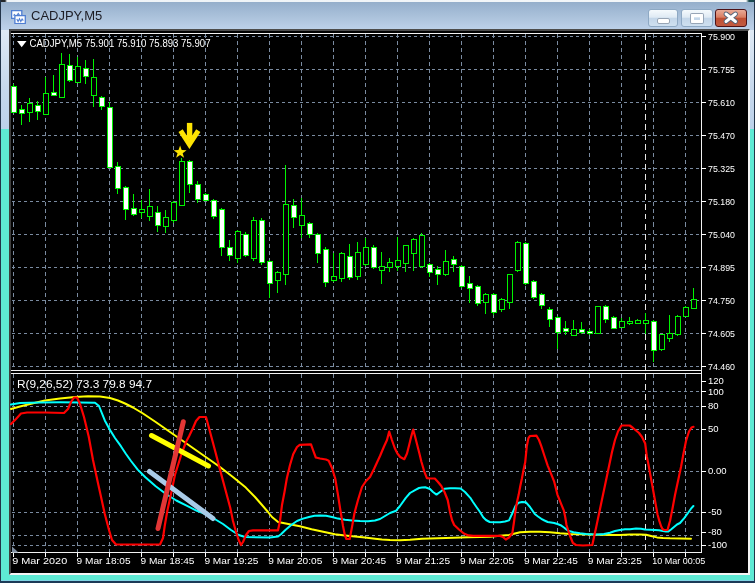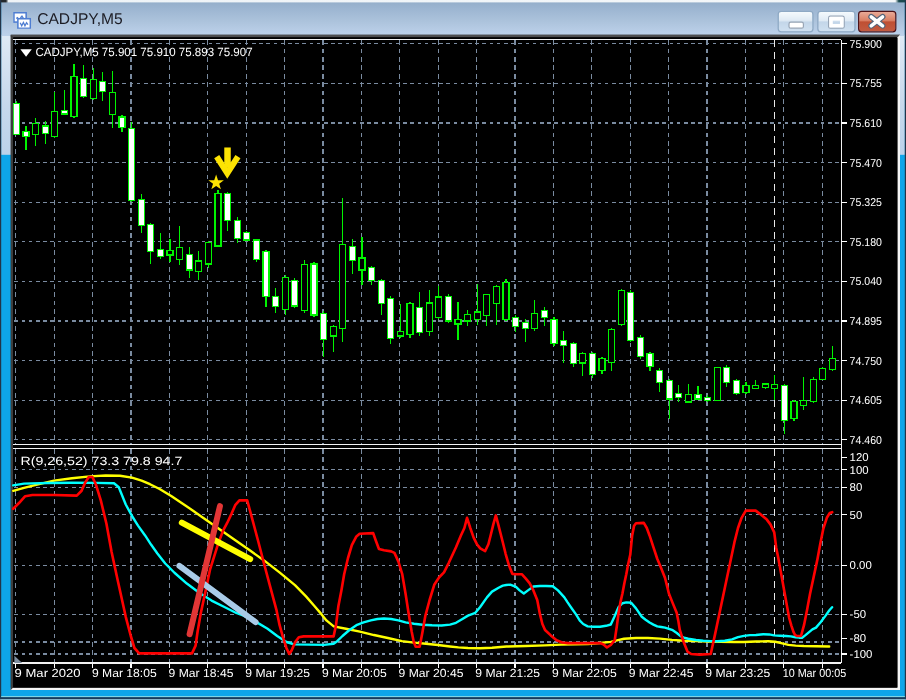--- a/index.html
+++ b/index.html
@@ -1,15 +1,15 @@
 <!DOCTYPE html>
 <html><head><meta charset="utf-8"><style>
 html,body{margin:0;padding:0;background:#fff}
 *{box-sizing:border-box}
-#win{position:relative;width:755px;height:583px;font-family:"Liberation Sans",sans-serif;background:#0ea5e9;overflow:hidden}
+#win{position:relative;width:755px;height:583px;font-family:"Liberation Sans",sans-serif;background:#5eead4;overflow:hidden}
 #topline{position:absolute;left:0;top:0;width:755px;height:1.5px;background:linear-gradient(90deg,#23272b 0,#23272b 5px,#eef3f7 7px,#f4f7f9 746px,#1b4a50 749px,#1b4a50 100%);z-index:40}
 #leftline{position:absolute;left:0;top:0;width:1px;height:583px;background:#223449;z-index:40}
 #rightline{position:absolute;left:754px;top:0;width:1px;height:583px;background:#223449;z-index:40}
 #titlebar{position:absolute;left:1px;top:1px;width:753px;height:28.5px;background:linear-gradient(180deg,#93adc9 0%,#9cb5d1 20%,#abc2db 55%,#b8cde6 85%,#bdd2ea 100%)}
 #sideshine{position:absolute;left:1px;top:29px;width:753px;height:100px;background:linear-gradient(180deg,#dfeaf5 0%,#c6d8ec 60%,#bcd2ea 100%);z-index:0}
 #title{position:absolute;left:31px;top:7.5px;font-size:13px;color:#1c1c24;z-index:5}
 #clientedge{position:absolute;left:9px;top:29px;width:741px;height:546px;background:#000;border-top:2.5px solid #4d4d4d;border-left:2px solid #3d3d3d;border-right:2px solid #f5f5f5;border-bottom:2px solid #f5f5f5;z-index:1}
 #botline1{position:absolute;left:1px;top:579.5px;width:753px;height:1.5px;background:#7fd4e4;z-index:40}
 #botline2{position:absolute;left:0;top:581px;width:755px;height:2px;background:#1d3a57;z-index:40}
 .btn{position:absolute;top:9px;height:17.5px;border-radius:3px;z-index:5}

